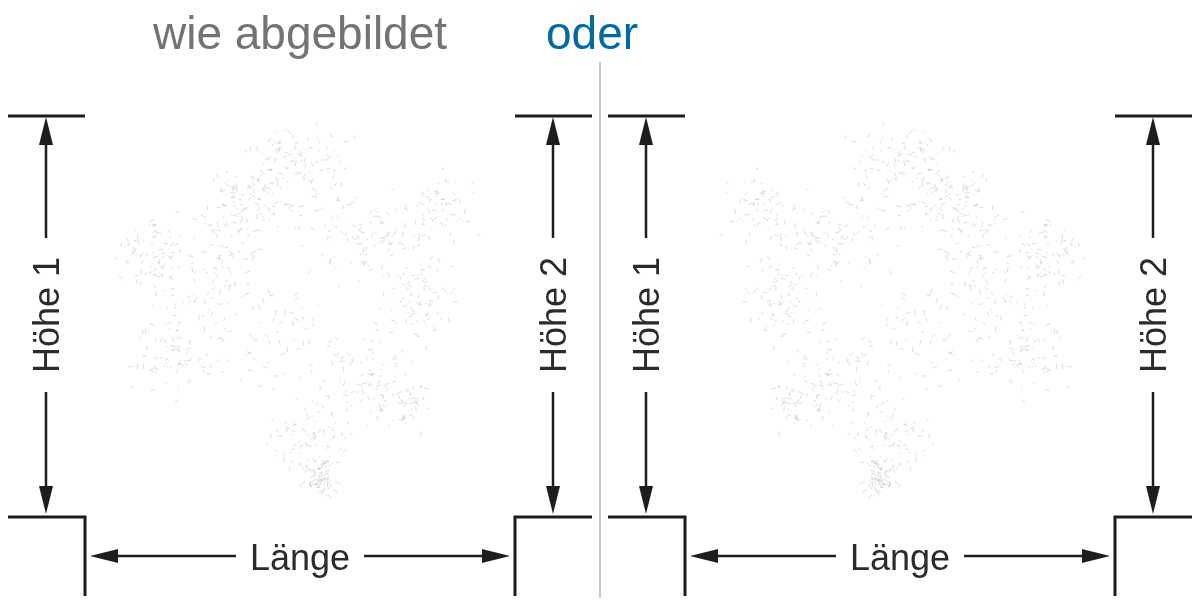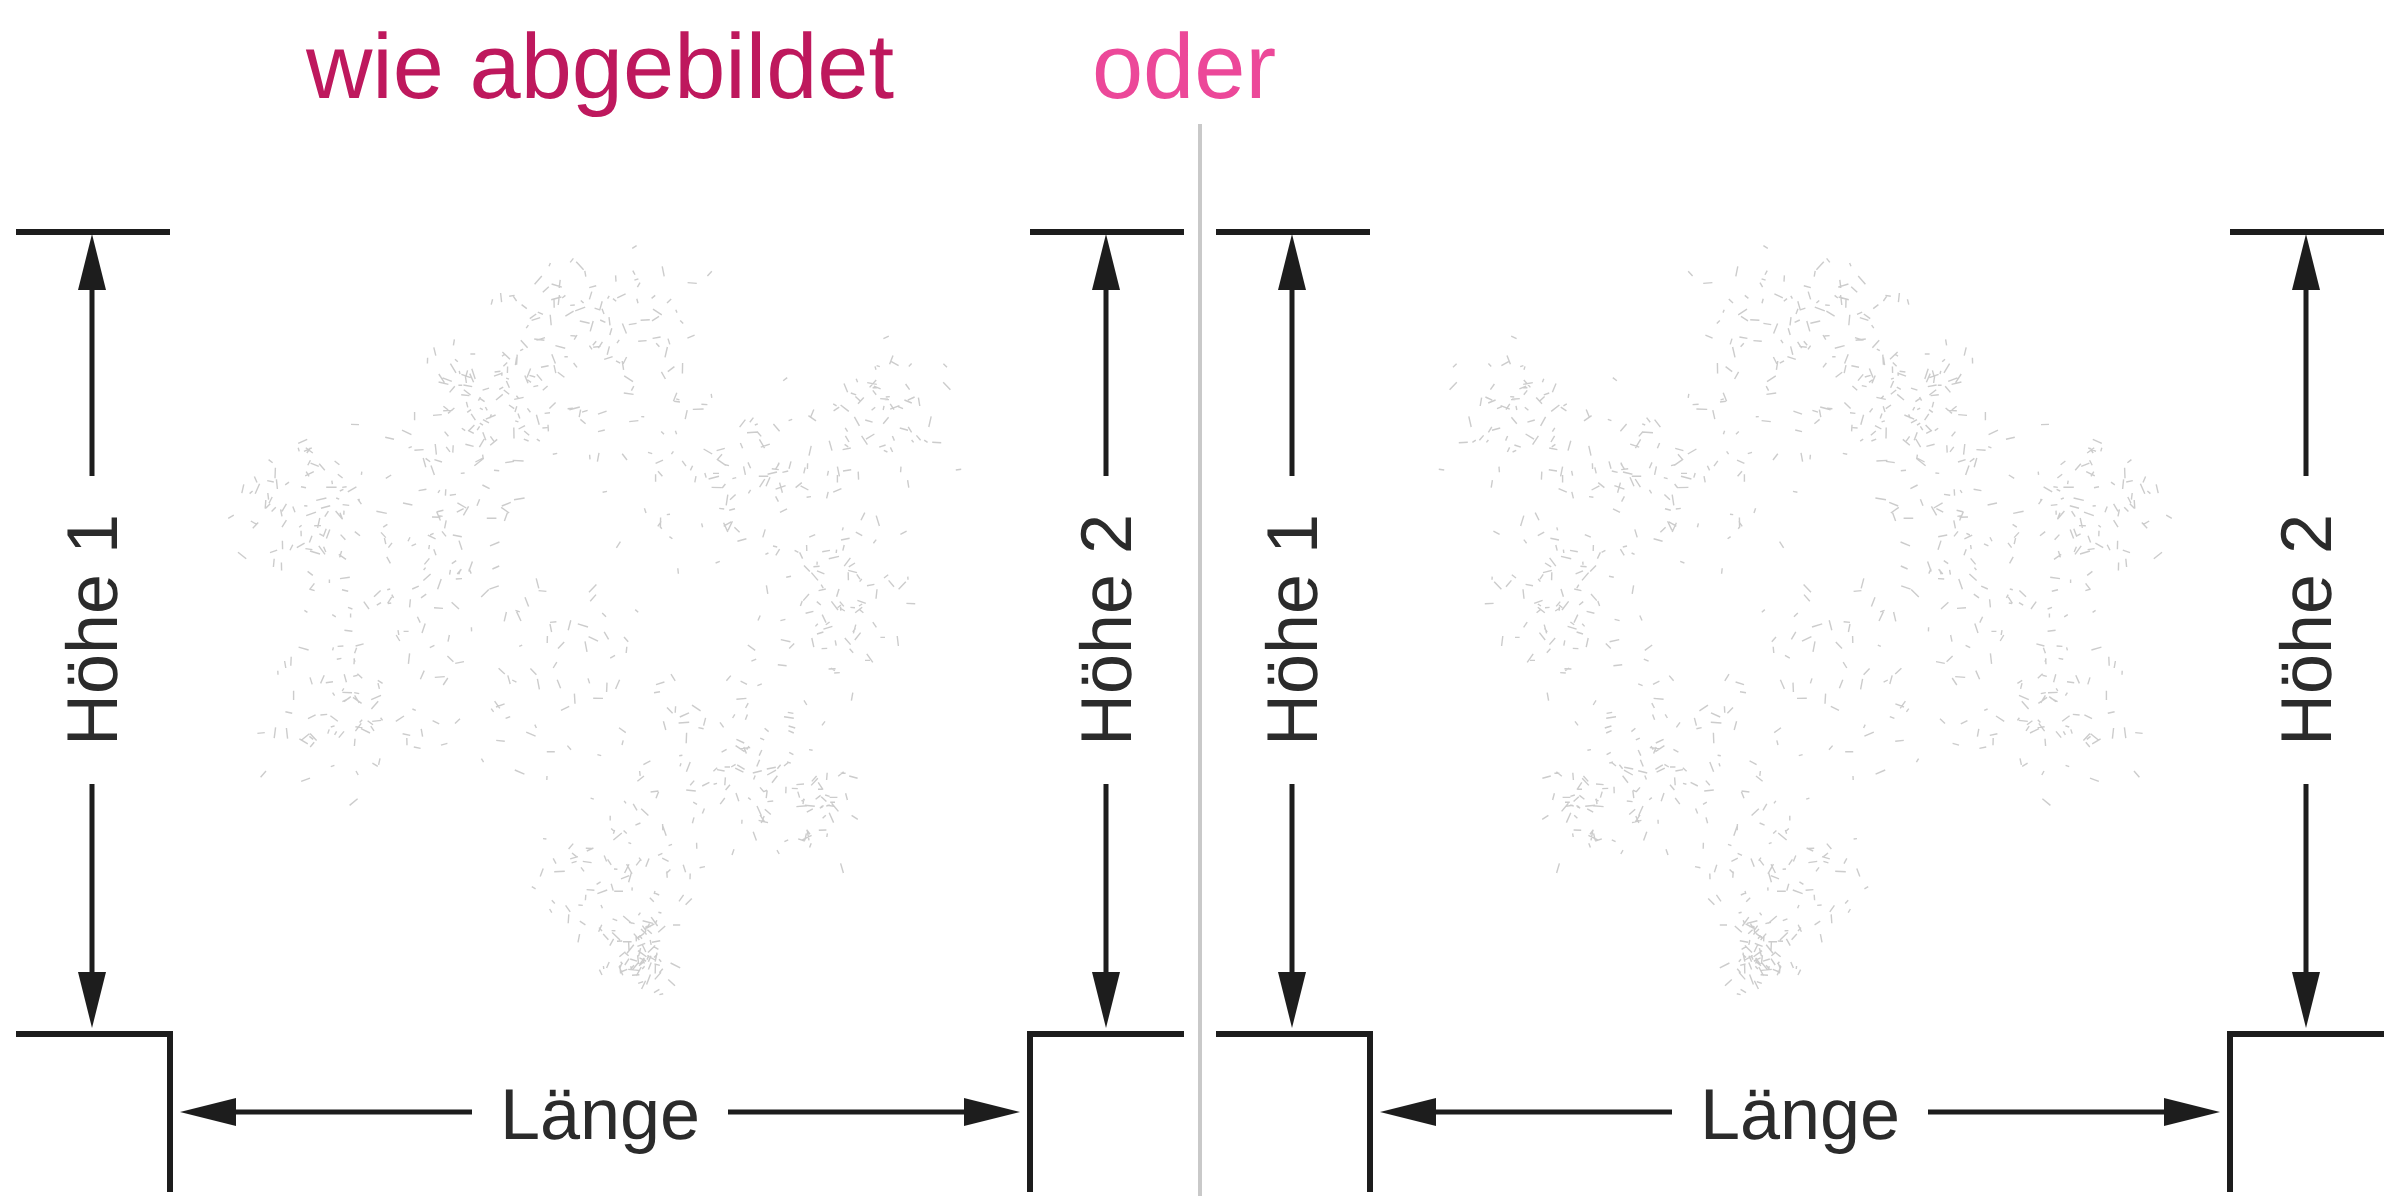--- a/index.html
+++ b/index.html
@@ -1,36 +1,36 @@
 <!DOCTYPE html>
 <html><head>
 <meta charset="utf-8">
 <style>
   html,body{margin:0;padding:0;background:#fff;}
   .stage{position:relative;width:1200px;height:600px;background:#ffffff;overflow:hidden;
          font-family:"Liberation Sans",sans-serif;}
   .ht{position:absolute;top:8px;transform:translateX(-50%);font-size:46px;line-height:1.1;
-      color:#be185d;white-space:nowrap;}
+      color:#737373;white-space:nowrap;}
   .divider{position:absolute;left:599px;top:62px;width:2px;height:536px;background:#c9c9c9;}
   .panel{position:absolute;top:0;width:600px;height:600px;}
   .panel svg{display:block;}
   .tick{stroke:#1d1d1d;stroke-width:3;}
   .dim{stroke:#1d1d1d;stroke-width:2.5;}
   .corner{fill:none;stroke:#1d1d1d;stroke-width:3;}
   .ah{fill:#1d1d1d;stroke:none;}
   .mask{fill:#ffffff;stroke:none;}
   .label{font-family:"Liberation Sans",sans-serif;font-size:36px;fill:#2b2b2b;}
 </style>
 </head>
 <body>
 
 <div class="stage">
 
   <div class="ht" style="left:300px">wie abgebildet</div>
-  <div class="ht" style="left: 592px; color: #ec4899;">oder</div>
+  <div class="ht" style="left: 592px; color: #0369a1;">oder</div>
 
   <div class="divider"></div>
 
   <div class="panel" style="left:0">
     <svg width="600" height="600" viewBox="0 0 600 600">
       <g class="tree">
           <path d="M225.8,301.1l3.7,3.4M415.8,401.6l3.4,4.1M244.8,209.1l0.9,-1.9M301.0,487.5l-1.3,-2.7M170.0,256.4l1.2,3.1M247.0,235.1l2.6,0.3M377.6,387.8l-0.8,1.9M410.6,398.4l2.6,2.4M217.2,237.5l-1.7,-4.7M328.8,463.0l-3.2,-4.4M163.9,366.8l0.7,-2.1M179.6,346.8l-2.5,-0.5M156.1,342.2l-1.1,-3.5M135.0,276.3l3.6,-1.2M212.9,233.6l-1.3,-4.6M339.6,377.9l1.6,-0.3M153.7,253.0l-1.6,-0.1M337.5,492.9l-3.4,-3.2M293.8,205.2l-2.8,0.9M134.3,229.8l2.0,1.6M294.8,341.7l-0.8,-2.5M263.7,204.2l1.5,1.9M218.0,277.6l-1.1,-3.0M376.4,386.5l4.5,-1.1M230.7,187.2l4.6,1.6M299.0,320.6l-4.7,-2.3M404.5,227.8l1.1,-4.9M245.1,222.6l3.5,-2.9M303.8,429.7l1.8,2.7M224.9,247.6l3.1,-0.4M404.5,297.0l-2.9,3.3M373.7,357.3l-1.0,2.6M232.7,222.1l4.1,1.1M204.0,270.6l1.0,-2.0M252.4,370.6l-4.3,-0.4M365.0,249.9l2.8,-2.7M331.7,360.6l1.2,4.4M272.5,168.8l-4.3,1.4M192.6,218.6l4.4,1.0M362.7,388.7l-0.3,3.9M363.1,252.7l0.8,-5.4M299.9,154.9l-2.6,-0.8M389.6,427.0l-1.1,-1.9M323.0,480.7l-1.6,-1.4M351.3,263.6l-0.5,-1.9M343.6,205.1l-1.0,4.5M382.6,264.7l-1.2,4.0M154.7,366.9l-3.9,3.1M195.9,298.4l-2.1,3.3M190.5,301.3l-2.1,1.3M302.7,161.2l-2.6,-1.2M327.8,237.1l-0.0,3.8M233.1,254.0l-4.4,-2.6M215.1,230.9l-2.3,-1.7M335.2,434.8l-2.1,2.0M391.2,236.2l2.9,-0.7M291.8,134.9l-3.7,-4.0M418.7,241.2l0.0,-3.7M265.2,334.3l3.0,3.1M233.2,191.5l-0.5,-3.3M410.8,324.3l2.8,-0.1M262.1,215.5l2.5,2.1M276.6,334.0l1.8,-2.9M320.6,483.5l-2.4,4.4M313.3,432.1l2.7,4.8M375.3,244.9l-1.1,1.8M431.1,303.6l-3.5,2.8M351.1,393.0l3.6,-1.8M275.2,131.5l-0.7,1.6M171.2,350.8l3.5,-1.7M329.9,482.7l-2.7,-0.8M280.7,148.5l-5.1,1.4M269.7,344.7l-1.0,-5.3M424.5,221.0l-1.8,-3.1M220.9,207.3l-4.4,0.4M128.7,366.7l3.7,-0.4M390.0,256.2l3.5,-1.8M281.1,149.0l1.6,-1.3M291.4,430.7l4.4,0.6M319.2,139.4l-2.0,0.7M204.8,303.7l0.4,-4.1M294.5,296.1l3.7,-3.8M346.2,411.6l0.8,-2.9M312.9,366.3l-3.4,-2.4M340.0,383.2l0.5,-1.6M444.5,199.8l-2.1,0.0M362.3,383.5l2.7,-0.0M219.4,187.0l2.8,4.3M424.2,290.1l-0.1,-4.0M380.0,393.7l2.0,2.3M384.1,238.1l-4.7,0.0M453.3,265.6l-3.1,1.6M409.3,295.3l3.6,-0.8M389.5,231.9l-1.9,2.9M318.3,122.8l-2.2,1.4M333.5,151.5l2.1,-2.0M190.3,358.9l1.0,1.3M399.8,398.8l-0.9,-3.0M217.2,322.7l-2.3,1.1M136.9,241.0l-3.3,-0.7M317.5,137.4l-1.1,-2.1M153.1,235.8l1.4,2.4M180.8,351.7l-4.3,-3.0M221.3,188.9l4.6,1.8M376.7,208.8l-1.8,2.3M442.8,222.5l-3.2,1.1M234.5,284.3l1.1,2.5M280.5,355.2l4.1,-2.0M190.6,360.2l-4.5,0.5M387.9,383.6l-4.5,0.9M248.0,200.0l3.4,-2.8M323.7,464.9l2.2,2.0M144.5,241.1l-1.9,1.3M252.6,231.3l4.4,-0.6M369.8,266.1l-2.6,-2.5M320.6,404.4l3.6,3.4M153.8,285.7l2.6,2.0M330.6,480.9l-1.1,-1.3M298.1,142.9l-3.5,0.9M304.7,173.2l-1.1,4.2M380.9,341.9l-2.2,0.9M189.1,350.6l-3.4,3.9M255.0,179.6l-3.8,-3.6M298.7,230.8l0.8,-4.4M155.0,275.5l5.0,1.5M236.8,191.1l-1.9,-4.3M307.7,465.4l-1.9,-0.1M373.5,342.2l-3.2,-1.6M253.1,189.1l1.4,0.5M320.4,429.7l-2.3,3.0M427.2,208.4l2.5,4.5M208.0,271.9l-2.2,1.0M301.1,306.5l1.9,1.9M236.1,193.3l-4.4,-0.8M273.6,321.5l0.1,-3.5M301.2,454.1l-0.7,-1.6M336.0,422.2l-1.7,0.6M277.0,182.6l0.9,4.0M322.7,466.2l0.4,-3.1M138.2,239.7l0.5,4.8M218.2,227.3l-0.6,-5.3M141.0,263.6l2.2,-3.5M253.8,183.2l-0.1,3.3M159.4,272.9l3.1,4.3M389.6,231.3l-0.8,1.6M425.8,407.7l3.1,2.0M245.2,218.2l1.7,2.4M294.7,149.7l1.2,-3.9M287.6,155.4l5.0,-1.8M449.7,202.8l-4.6,1.8M308.7,434.6l-1.7,-0.1M365.4,337.8l-2.2,2.6M173.2,341.1l-1.1,-4.0M394.3,210.3l1.8,-0.6M159.9,259.0l-1.1,4.9M351.8,224.5l4.3,2.5M303.6,445.0l-4.9,1.8M395.5,230.7l-1.0,3.7M442.0,289.0l2.1,-1.6M295.1,165.7l1.5,-5.2M163.2,249.0l-5.1,1.2M420.0,304.0l2.4,1.5M314.5,475.1l-0.2,-4.2M298.1,170.6l-1.7,2.0M274.0,212.4l0.2,3.3M319.0,468.3l1.6,0.1M241.5,229.0l-3.8,2.0M250.3,146.5l0.5,4.6M142.9,334.0l-0.6,-3.5M176.9,329.2l0.6,1.7M313.3,178.5l-1.7,3.4M192.2,269.0l0.7,3.1M325.1,470.0l0.5,2.4M326.3,169.2l4.0,-0.7M441.6,205.0l0.4,-2.1M449.1,203.3l2.4,1.0M168.1,249.0l1.5,0.6M349.8,433.9l2.7,-0.6M321.3,460.4l5.2,1.3M162.4,235.1l-2.8,-3.2M402.0,392.0l-3.8,0.3M314.4,162.3l3.9,-0.6M369.4,400.6l-1.4,-4.1M314.1,320.9l-2.1,-2.4M422.8,386.6l-2.5,0.0M379.8,379.9l-1.4,3.3M347.1,390.3l-2.0,2.3M410.6,292.3l1.0,1.8M221.0,231.0l-3.8,-1.2M270.1,158.8l-4.3,1.4M258.3,150.5l-1.6,-2.3M371.3,224.1l-1.1,-2.6M430.3,316.3l-2.9,3.7M177.4,265.8l2.6,2.1M411.0,362.7l1.5,-2.0M166.1,307.3l1.8,1.1M180.9,235.8l-0.2,1.6M141.2,270.4l0.1,4.2M231.7,257.7l2.6,-4.5M221.6,342.5l2.3,-3.5M153.4,226.5l1.8,-2.5M171.7,323.0l-2.9,0.2M350.7,202.1l3.0,0.2M333.1,417.9l-1.8,-5.1M447.2,220.3l-1.0,-2.3M283.8,204.4l2.7,-0.3M269.1,192.8l-2.4,0.5M444.3,290.2l2.7,3.2M217.8,269.4l-3.9,-1.8M175.3,308.8l-0.0,-2.1M193.4,256.7l-5.2,-1.1M436.4,331.2l-3.0,-4.3M292.7,462.4l-2.8,-1.8M328.0,342.3l4.2,-1.3M383.5,395.1l-1.5,0.7M246.8,355.9l-1.2,-1.6M275.8,316.0l-0.8,-4.0M292.7,450.1l0.2,-2.7M351.2,406.7l1.0,-2.5M362.4,399.0l-2.3,3.1M368.7,270.6l4.5,-1.2M463.8,221.2l-1.7,-1.1M321.6,480.1l0.6,1.7M178.0,385.5l1.1,2.0M146.4,253.2l1.1,2.9M296.6,349.1l4.9,0.1M289.0,471.2l0.8,-4.1M237.2,212.5l-2.8,2.9M399.8,276.2l1.5,3.1M156.2,274.8l-3.5,-0.5M264.7,187.7l2.9,0.8M149.1,221.7l4.5,-2.0M261.8,198.7l-4.7,1.0M231.9,194.9l3.4,2.6M327.1,446.4l2.5,1.1M269.3,295.3l3.9,0.4M326.7,473.2l2.5,1.5M340.1,160.2l1.5,1.5M225.0,225.9l-1.9,-2.5M116.9,257.6l-2.8,1.6M419.5,294.5l-1.2,3.9M301.3,246.1l2.2,-0.4M223.7,371.7l-3.2,0.9M227.5,361.8l2.5,-2.4M383.0,243.1l2.0,-4.5M404.5,420.2l-0.9,-5.0M441.7,169.3l2.7,-1.2M253.9,337.7l1.2,4.3M292.5,320.7l1.0,5.2M287.4,152.5l-2.3,0.2M180.7,252.1l-1.8,-2.5M403.5,402.9l-5.3,0.4M319.2,210.3l-4.6,0.5M233.8,185.2l-0.8,2.8M383.6,395.2l-0.5,3.9M410.4,403.5l1.4,-0.7M132.7,254.3l2.4,-2.4M392.9,396.6l0.1,-3.2M312.7,475.9l-3.0,2.5M230.6,197.4l4.1,0.4M460.3,220.1l-2.1,-2.4M207.3,210.1l0.0,-4.1M204.3,223.9l1.6,-0.6M262.5,298.6l1.8,4.6M185.4,363.1l1.6,2.3M152.6,237.9l4.3,-2.1M127.6,246.9l2.2,-5.0M362.5,232.4l2.0,0.4M244.5,211.4l-3.0,-1.6M224.0,320.8l0.7,-3.3M411.1,275.9l3.9,-0.7M406.9,323.6l-1.0,-4.6M471.7,181.9l1.8,1.7M412.2,286.9l-3.7,-1.5M149.1,223.9l0.5,1.8M172.0,365.7l-2.6,3.1M255.1,358.3l-2.3,0.9M225.2,284.9l-0.4,2.4M146.8,345.4l0.0,4.6M282.1,321.0l-3.1,3.3M380.6,411.5l1.5,-3.5M334.3,430.7l-3.2,-1.6M414.3,334.5l3.5,-0.1M247.0,188.1l3.8,-1.4M320.5,464.5l2.8,2.8M279.7,147.5l-0.6,5.0M375.7,330.6l2.4,-1.0M253.6,181.3l-1.9,1.8M279.6,144.0l0.5,-4.1M295.0,229.7l-0.2,-2.3M305.6,414.3l1.7,1.6M379.6,377.8l1.3,-2.8M440.1,199.3l3.9,0.3M277.4,375.9l-4.0,-0.0M309.9,482.6l0.4,4.1M159.4,233.2l-4.1,-1.6M252.3,351.9l-4.3,1.6M420.4,305.4l-0.1,-2.0M419.0,305.0l-3.3,-4.3M227.5,179.6l1.4,1.3M291.4,452.7l-2.2,-0.2M359.5,236.7l-3.0,-0.0M216.8,266.7l-1.7,0.8M123.1,279.4l-4.1,-3.3M215.3,287.0l-3.6,3.2M239.7,223.6l2.4,-4.1M408.5,282.4l0.1,-1.6M379.7,219.7l2.6,4.4M171.7,244.7l-1.8,0.8M138.9,335.4l0.1,2.0M172.0,255.3l-0.1,2.1M278.6,226.7l-2.2,0.4M313.4,323.4l-0.3,3.1M436.3,193.9l2.1,-0.0M413.7,402.6l3.4,0.6M168.9,360.6l-3.7,-2.7M358.4,229.6l4.5,3.1M270.9,138.0l-3.6,4.1M282.2,188.6l-3.3,-2.5M337.6,356.4l0.2,-3.3M303.3,430.7l-1.2,-3.0M353.1,238.8l-0.7,-2.3M230.4,236.7l1.9,-0.2M156.6,369.7l-1.9,-1.5M327.6,472.8l-3.6,3.4M168.4,329.6l2.3,-0.4M425.6,234.9l-4.1,0.6M137.7,233.9l-0.2,5.2M134.5,251.6l1.6,-3.1M140.3,254.7l0.7,3.5M219.3,191.0l4.9,1.2M177.3,347.7l2.3,3.7M232.0,330.8l-4.4,0.9M150.6,390.7l4.4,-1.6M155.2,230.1l-1.3,2.5M378.9,211.9l-1.5,0.6M126.4,264.1l2.7,-2.9M231.1,192.6l-1.9,-0.0M260.5,310.5l-2.2,-4.7M212.8,283.8l-1.0,1.2M392.7,309.7l-2.5,0.6M391.6,190.4l2.0,-1.6M196.8,298.9l-0.9,-1.6M183.8,360.4l2.7,2.0M320.3,474.1l-1.0,4.0M172.7,269.9l-2.4,-2.6M425.2,303.7l2.3,0.2M426.4,316.0l1.4,-1.9M323.9,463.8l0.8,-2.0M327.6,480.0l-4.0,-2.2M319.1,170.6l4.2,-0.3M379.3,410.2l4.7,1.1M233.6,206.2l1.9,-1.4M322.9,433.4l1.6,-4.1M128.5,262.3l-3.1,-1.8M371.8,233.2l0.9,4.2M287.8,168.0l-2.6,-0.2M336.5,462.5l3.6,-0.0M393.9,356.2l2.8,0.5M177.0,332.1l0.2,-2.9M235.8,315.7l-0.1,-2.1M403.4,406.1l3.0,-1.7M317.3,461.8l-2.8,-0.7M262.2,387.1l-4.8,-2.1M337.9,154.9l0.6,1.4M293.4,425.5l3.3,-1.5M328.4,460.1l-0.7,1.8M310.8,481.9l-0.8,2.0M430.5,260.1l1.9,-3.8M433.7,222.3l-2.9,-4.4M367.8,372.8l4.5,3.0M263.1,366.1l4.7,2.0M416.8,205.4l2.8,-1.8M422.4,319.0l2.9,3.3M256.3,230.2l5.5,0.3M190.5,266.2l2.4,2.6M294.0,313.5l-5.1,-1.6M318.8,477.6l0.5,4.3M403.2,416.7l-0.8,3.5M263.4,154.3l-2.6,-2.0M454.4,183.2l1.4,-1.4M412.6,397.5l2.2,0.7M341.1,230.4l1.9,2.7M411.7,314.6l4.5,-1.4M382.3,364.1l2.0,1.7M323.2,478.4l-4.2,-3.1M239.9,211.6l1.6,1.0M418.7,398.7l-3.9,0.0M306.7,420.0l4.2,-3.5M239.9,204.1l1.5,0.7M169.4,277.2l3.6,2.5M324.2,480.9l1.3,-3.0M254.6,256.5l-4.0,-2.8M307.3,415.0l-0.6,1.9M332.5,178.7l1.2,-5.2M403.3,272.5l0.1,3.0M454.8,194.8l-2.0,-2.8M251.6,193.6l-2.0,1.1M164.2,255.6l-1.8,2.7M429.4,304.5l2.3,1.9M259.6,323.2l1.5,-0.6M284.1,315.1l1.3,-5.0M419.7,238.2l-1.0,-4.9M133.0,385.5l-2.7,3.1M386.0,391.4l2.7,-3.5M395.2,320.9l-4.8,-1.1M313.0,401.7l-0.9,-1.3M264.0,191.6l-1.6,-3.8M389.2,250.8l-1.4,-2.6M321.6,490.8l-2.5,0.9M401.9,399.3l-0.4,2.8M427.9,312.3l-1.2,4.4M427.7,198.3l2.3,2.1M295.3,399.1l1.6,0.5M330.0,345.9l-3.0,0.5M293.3,444.8l3.9,0.3M176.0,346.4l-4.8,-0.2M323.3,463.1l2.1,0.2M164.7,289.7l0.0,1.8M366.2,260.6l-2.2,4.6M259.9,209.3l-0.9,-2.6M325.6,481.3l-1.4,3.5M342.8,436.1l-1.2,-3.7M247.8,207.5l-4.9,2.1M301.9,484.5l-0.2,-1.5M338.3,217.1l-0.6,-1.7M409.8,283.1l-3.1,0.3M224.2,218.1l-1.9,-2.3M337.1,200.6l2.9,0.4M442.5,318.7l-2.3,-0.0M211.3,368.3l-0.7,-3.9M425.4,224.0l-4.1,0.8M408.3,388.0l-2.4,2.7M289.6,208.6l0.7,-3.8M379.8,243.6l2.6,-4.1M268.1,157.0l-3.2,2.3M346.6,401.1l1.9,1.1M227.2,169.7l-0.5,3.0M413.4,418.5l0.3,-1.8M409.1,391.2l2.4,3.6M241.3,227.3l0.4,2.4M238.5,252.9l1.3,-3.3M437.2,292.2l-3.7,0.7M335.7,227.1l1.0,-1.4M264.3,220.5l-2.4,-0.9M368.2,349.6l5.0,-0.4M241.8,381.1l-1.1,-1.8M163.6,357.2l-3.4,0.3M269.4,294.2l-1.3,-5.0M330.5,486.2l-3.1,3.5M420.5,302.5l-1.7,1.4M371.7,386.1l-4.1,-2.0M405.3,208.6l1.6,-3.9M173.3,243.4l-2.2,0.3M306.6,445.3l-1.0,-3.4M325.8,149.2l1.8,-1.5M209.4,293.1l-3.3,1.4M157.2,291.7l-2.4,3.1M363.3,374.7l-2.5,1.4M439.7,263.0l-1.6,-5.2M375.3,234.1l-1.3,-2.9M286.8,155.6l-4.1,2.5M394.6,376.2l2.1,1.1M166.3,325.2l0.4,-1.5M269.6,212.4l-1.4,-5.0M318.7,390.6l3.3,-2.6M306.8,469.4l-1.9,3.4M178.3,323.9l-1.0,2.7M416.6,201.9l1.7,1.0M301.0,154.4l1.0,2.6M178.2,243.4l-4.3,2.5M389.8,241.3l1.4,5.1M331.4,415.1l-0.1,-3.1M370.9,411.9l0.1,-2.0M414.9,402.5l-1.8,0.6M257.0,219.2l-0.1,-5.5M231.8,254.3l-3.4,1.8M394.1,419.9l-1.9,0.9M284.1,461.6l0.3,-4.4M325.2,380.4l-3.5,1.9M304.9,167.5l1.0,-3.4M137.9,253.6l-2.1,2.1M331.5,230.1l-3.7,1.6M311.1,226.9l2.4,3.1M141.0,255.7l2.2,-3.8M383.7,400.8l2.9,-0.3M327.6,480.8l0.9,-4.5M275.6,162.6l-0.5,-5.2M325.3,396.0l3.9,-0.5M421.8,385.9l-2.7,2.2M244.5,194.1l-3.2,1.0M237.2,232.9l4.1,-3.3M437.5,183.2l0.5,1.7M221.3,258.2l-2.0,-0.4M320.2,456.3l-1.0,1.3M213.8,178.9l-0.1,2.8M402.4,402.6l5.0,0.5M314.3,441.1l1.5,-5.1M421.9,303.2l-2.0,-2.4M203.4,369.0l0.1,3.6M277.7,172.8l4.9,1.3M316.0,445.3l0.1,-1.6M202.0,358.0l-4.1,2.7M250.9,187.9l0.1,-1.7M230.0,187.0l-0.4,-1.6M292.8,211.9l-2.6,-2.2M449.3,294.6l3.6,-3.7M153.1,257.8l4.9,-1.7M386.7,212.0l3.1,3.6M159.7,266.9l1.7,0.9M424.8,324.4l1.8,2.0M314.3,477.9l-1.7,-1.4M170.8,275.5l-1.0,3.2M360.0,361.2l1.8,2.5M436.7,271.6l1.4,-1.8M284.7,204.9l5.2,-1.4M298.7,377.3l1.9,0.5M434.8,193.7l3.3,-3.7M411.7,316.0l-3.2,1.0M450.3,236.1l0.2,-2.8M205.7,217.3l-4.7,-2.2M239.2,200.3l1.0,-1.8M174.1,295.6l-3.1,-0.7M241.4,216.1l1.5,4.0M230.7,284.6l-2.1,2.4M181.1,359.9l-1.3,1.3M366.3,359.0l1.1,-1.8M413.3,249.2l0.8,-3.3M218.8,294.6l1.8,-5.1M153.0,243.9l-2.5,-0.5M327.1,447.0l0.4,-1.5M126.3,245.5l-1.5,1.3M263.1,164.1l1.1,-1.5M263.7,189.9l1.8,1.3M331.2,426.7l-2.2,1.0M415.1,401.1l2.4,0.0M432.9,301.7l-4.2,-1.5M431.1,267.8l-3.2,-1.7M419.5,278.2l-5.1,1.2M244.7,294.6l4.7,-1.7M374.5,373.0l-1.1,1.8M303.3,346.0l0.2,-4.7M257.3,147.7l-2.7,0.4M301.0,465.5l-1.5,-1.7M422.8,396.6l0.9,3.4M253.2,190.5l1.5,3.4M355.9,198.9l-0.3,-2.0M318.7,473.2l3.9,-1.5M303.3,205.6l-4.3,1.5M210.2,339.6l1.9,-4.3M394.3,363.0l3.3,1.0M314.2,421.3l1.4,0.5M361.0,227.1l-2.2,2.6M323.0,480.4l-3.3,-1.5M380.7,407.9l-2.2,-4.9M168.9,237.1l2.4,1.9M319.7,467.7l1.3,1.7M224.1,205.0l-2.4,-1.9M167.8,255.5l3.5,4.1M415.4,334.0l2.0,1.4M201.3,366.9l3.8,0.8M318.5,480.6l-3.4,-1.1M277.8,201.2l-3.1,3.0M365.6,383.5l2.2,-1.3M167.3,230.5l2.4,1.9M383.8,237.1l4.7,-1.1M373.5,216.4l5.4,-0.4M252.3,177.1l-1.3,1.0M199.9,320.5l-1.8,-3.0M145.4,332.9l0.2,-4.5M386.5,273.0l2.1,0.5M429.3,239.8l-0.2,-4.0M194.2,273.8l1.8,-2.4M178.8,337.6l-2.2,0.6M154.7,271.3l1.3,-3.4M160.3,341.7l1.8,-4.1M285.8,431.4l2.5,-0.7M286.6,421.8l-2.3,2.7M446.3,226.0l-1.1,-2.3M449.9,214.0l4.1,1.1M305.0,162.7l-0.5,-4.1M235.6,206.9l2.1,3.2M308.0,140.8l-0.2,-3.1M165.4,383.3l1.8,-0.6M424.8,269.1l-4.3,0.9M300.3,440.9l-2.0,1.3M243.4,259.1l4.8,-0.0M409.0,290.2l-3.3,-3.9M277.1,153.9l-0.1,-4.2M172.2,315.1l4.0,0.5M428.1,189.4l0.7,1.7M438.2,313.7l-1.8,-2.6M317.6,304.8l1.5,1.3M322.9,476.0l-1.9,-4.0M242.3,200.8l-2.2,-1.5M154.7,294.5l2.6,0.8M382.4,404.6l3.0,2.7M150.6,268.1l-0.1,-2.7M437.2,217.0l-4.2,2.6M337.6,340.4l-2.1,-3.3M274.4,143.4l-3.0,2.7M290.5,433.7l1.5,2.0M300.3,173.2l-3.7,0.4M224.8,196.2l2.6,-3.1M332.1,138.2l-1.0,-5.0M465.6,208.2l-1.2,5.3M344.6,361.1l-5.3,0.4M438.5,294.6l-0.5,4.8M320.2,411.5l-2.5,1.1M329.7,497.3l1.9,-0.4M250.9,253.0l4.5,-1.8M199.0,315.1l0.4,2.4M236.2,280.7l-1.8,5.0M313.5,476.6l3.4,-4.2M362.3,385.5l-3.8,-0.7M393.5,381.0l1.9,0.6M218.6,255.9l3.1,-0.8M349.2,363.8l2.6,0.6M382.4,411.1l-2.4,-3.7M322.8,490.4l-2.0,4.1M154.3,325.0l-5.0,-1.4M176.2,304.5l-2.2,-0.8M403.8,231.6l-0.1,2.9M413.0,311.3l-1.9,-4.0M361.8,263.1l3.8,-2.2M455.8,220.0l1.0,1.2M315.3,483.1l0.6,1.6M207.2,225.1l4.6,-0.3M187.0,298.4l3.3,-3.2M273.7,213.8l-2.5,0.2M155.1,373.5l2.0,-2.4M189.3,382.4l0.7,-3.2M163.1,243.6l5.2,0.0M404.9,285.8l-2.9,-3.1M273.4,390.0l0.1,-2.0M304.6,147.9l-0.8,1.4M422.0,191.8l1.8,4.3M221.5,304.2l-4.5,-0.3M309.5,483.1l1.9,4.5M328.9,263.2l1.7,-2.5M369.7,374.3l5.4,-0.5M423.8,215.8l-1.2,-1.9M253.7,256.4l-1.5,4.1M181.8,321.9l-4.0,1.1M204.8,326.7l-0.6,5.2M406.3,375.1l-1.8,-0.3M319.8,385.5l0.3,2.4M165.9,240.3l0.3,1.8M316.0,485.2l3.0,-3.7M142.7,355.9l3.4,0.7M192.9,239.2l2.7,-1.7M322.2,254.1l0.8,2.4M301.6,467.0l2.6,2.9M422.1,272.5l-0.7,2.8M185.6,349.8l4.9,-2.1M218.3,255.7l1.9,4.6M413.3,390.0l0.3,-3.6M402.4,420.5l-3.3,-1.1M347.9,395.5l-4.8,-0.5M275.0,311.2l3.2,-0.3M326.5,154.6l4.4,2.8M441.6,211.9l2.7,-3.3M314.5,432.1l-2.2,4.4M177.7,363.4l3.5,0.4M177.2,373.0l0.3,-3.6M477.9,235.0l2.7,-0.4M383.6,387.5l4.4,-2.4M459.9,203.0l-0.7,-4.2M280.3,344.1l-1.7,-4.2M294.8,161.6l-4.9,-1.1M323.3,464.1l3.9,-2.2M161.8,273.4l1.1,2.6M329.5,158.2l-3.5,2.2M457.6,301.9l-4.4,-0.2M294.7,172.8l1.3,1.9M140.8,285.2l-0.1,-4.0M261.6,174.6l-1.5,0.7M228.1,280.3l-2.2,1.5M204.3,315.7l-2.5,-0.0M181.1,339.1l-2.4,-2.2M329.0,235.6l2.2,2.5M321.1,484.5l1.2,-1.4M152.9,223.9l3.5,2.6M372.8,354.0l1.3,-2.4M345.1,381.0l-1.9,4.9M167.3,362.9l-1.9,0.6M436.4,195.2l1.7,2.2M404.6,268.6l3.0,-1.3M457.3,198.5l-3.4,1.6M327.0,496.3l2.7,-1.6M262.3,249.0l-5.3,0.9M414.2,235.4l-0.5,2.4M276.6,429.2l1.4,2.6M311.2,161.8l2.0,4.9M410.4,302.5l-2.0,-1.7M327.0,478.7l1.7,-1.6M240.6,298.5l3.8,-3.7M422.1,283.1l3.1,-4.2M149.7,369.4l4.2,2.5M265.9,443.3l1.9,1.1M411.3,409.1l1.6,-1.5M397.8,243.8l3.1,-2.5M171.3,252.3l3.3,0.4M373.2,376.8l-1.3,-3.3M299.0,215.8l3.4,-0.8M302.1,179.7l4.2,-1.4M359.9,280.7l-2.1,0.8M346.0,352.6l4.3,2.8M212.6,311.8l-1.6,4.7M394.3,381.1l-2.3,1.9M345.2,235.2l1.1,-2.3M291.8,151.5l-1.4,-1.3M233.9,203.7l-0.7,-2.8M174.8,402.7l4.0,-3.3M380.6,218.2l-2.0,-2.3M352.8,358.9l-1.0,3.9M180.5,364.3l4.5,2.2M410.3,397.7l-2.5,1.9M258.2,197.9l1.2,1.5M195.1,294.5l-1.5,0.4M316.9,466.8l2.8,3.2M332.0,217.1l-1.4,-1.4M271.5,157.2l-2.6,-1.1M321.2,462.8l1.6,2.3M133.9,246.5l0.4,3.3M155.9,223.9l-3.9,1.8M397.1,321.8l-2.5,2.4M445.1,201.9l1.9,2.9M444.9,198.3l-2.0,0.2M323.3,492.3l1.9,-5.0M368.1,238.8l-1.9,0.5M466.1,221.1l4.5,0.3M315.8,461.6l-4.2,-3.6M137.8,363.7l-0.7,5.4M329.9,263.1l1.0,1.3M393.3,332.9l-4.4,-0.5M314.5,479.3l-2.1,3.2M287.1,169.8l1.4,-2.3M237.6,189.5l-1.7,-5.1M389.4,234.8l-3.5,-0.4M152.2,305.2l1.5,1.0M395.9,394.2l3.0,0.1M324.9,159.9l-4.6,0.2M210.5,298.9l2.6,-1.8M174.9,288.6l-4.9,0.7M365.0,392.4l-2.2,2.6M235.2,177.0l2.4,0.0M193.4,278.4l1.8,3.3M310.0,470.0l-3.9,-3.8M475.2,194.9l-3.6,-3.8M311.1,470.5l-2.6,0.1M324.0,226.2l2.1,0.6M372.1,371.5l-3.9,-1.8M359.5,238.1l-5.2,1.4M388.7,384.4l1.6,-2.0M407.7,313.2l1.2,-1.3M400.3,242.9l3.9,2.1M361.8,261.4l2.1,4.6M268.4,219.6l1.5,1.0M172.0,350.8l3.4,-2.5M334.9,172.2l-0.9,-2.9M258.4,203.1l-0.9,2.9M271.6,434.2l-1.5,4.1M257.1,204.3l-2.6,-1.8M339.9,358.5l4.6,-2.1M222.4,338.3l-5.0,0.4M301.1,150.6l-1.3,4.6M377.6,325.2l-3.7,-2.7M416.0,225.3l-1.4,-4.9M227.2,204.0l-3.2,2.7M206.9,373.5l3.4,0.7M241.2,242.5l3.6,1.8M454.4,243.8l-0.6,-3.7M157.8,357.4l-3.8,1.9M228.0,186.4l-2.8,-4.6M414.8,311.0l-1.9,1.4M327.7,482.3l-0.1,4.5M152.3,271.6l-3.9,2.2M418.1,276.5l0.2,-1.7M258.2,341.1l-2.1,-1.1M355.9,135.6l-2.2,2.4M311.0,372.5l0.6,-2.3M374.1,398.8l1.3,1.1M345.0,439.6l0.1,-2.9M285.1,131.2l1.6,-2.0M254.6,197.1l-2.7,-2.1M216.0,258.5l4.2,0.1M454.0,289.9l-0.1,-1.6M287.2,346.8l0.3,5.1M277.7,181.7l-1.8,-4.6M425.4,196.5l2.7,0.9M262.5,212.8l-3.2,1.7M188.9,383.2l-2.7,-1.6M249.9,354.2l-2.6,-3.6M307.1,445.6l4.4,-0.0M384.9,222.1l-4.5,1.5M334.7,268.3l1.5,1.1M322.1,208.4l-1.5,-0.1M401.9,236.7l0.7,-3.0M326.9,450.9l-2.0,-2.0M403.4,352.5l-1.4,-2.3M179.5,249.4l0.2,1.6M319.5,428.8l1.2,1.5M161.6,268.4l1.5,-4.0M379.0,310.3l1.1,-2.6M358.5,391.7l-1.7,0.4M253.2,306.0l-1.1,4.7M338.4,196.4l-1.7,4.2M238.6,215.1l1.2,-1.9M188.9,340.2l2.4,1.5M372.3,384.7l-3.7,-2.3M283.7,372.8l1.8,2.1M429.5,303.0l1.6,-1.0M332.7,189.5l-2.0,-3.6M448.6,318.0l0.6,5.0M384.2,276.5l-1.5,0.7M316.5,190.8l-4.4,-2.9M313.4,416.7l-1.6,-1.5M143.2,364.0l0.6,5.3M335.3,481.5l4.8,2.4M416.6,246.1l4.1,-1.8M315.7,195.3l1.2,-2.2M273.8,193.0l-2.4,2.1M401.1,300.5l-0.9,2.5M403.3,414.9l1.7,2.2M422.3,222.2l1.8,1.2M393.1,288.6l2.4,-0.5M189.7,344.4l-0.7,-2.8M219.6,361.9l-3.3,-1.6M249.7,271.0l-4.7,1.9M137.1,279.4l-0.4,4.1M206.2,354.5l1.7,0.7M258.3,178.8l-0.6,3.8M332.6,463.0l-3.5,3.1M121.9,242.2l-1.0,4.4M245.6,152.3l0.7,-2.7M128.5,241.3l-1.3,-3.1M440.3,194.4l-3.4,-1.3M166.3,346.3l1.0,1.5M404.2,207.8l3.8,2.6M358.3,225.3l4.1,-1.1M367.0,424.6l-1.0,2.9M267.4,362.3l0.8,1.7M247.3,186.0l2.9,-0.4M234.0,215.2l2.9,1.5M208.7,308.4l1.4,2.9M427.5,281.5l-3.1,1.9M285.1,455.9l-2.3,-3.2M404.8,423.7l0.8,-2.1M330.1,470.4l-4.1,0.7M219.9,245.1l-0.9,1.3M229.5,270.3l1.5,4.6M308.0,180.4l2.1,1.2M310.3,480.9l1.0,1.1M257.7,305.2l2.2,0.7M337.2,183.3l-3.3,2.5M341.8,447.4l-2.3,3.3M348.4,424.4l-0.1,-3.0M292.9,138.3l-0.5,-2.9M271.5,419.3l1.7,0.2M343.8,141.3l4.6,0.4M272.2,170.1l-5.1,-0.6M217.9,177.8l-1.0,-4.1M333.5,353.7l2.8,2.9M394.2,365.3l2.7,1.2M318.0,467.9l0.2,2.8M265.3,184.3l-1.8,4.5M286.0,426.5l2.2,1.8M331.4,484.4l-1.7,2.0M328.0,399.1l1.3,-3.2M191.6,263.6l2.1,-1.4M231.0,289.3l-3.1,0.2M324.4,477.7l-0.9,2.1M429.0,201.9l2.9,-3.1M171.9,344.2l-0.8,1.3M226.4,226.3l0.2,-3.7M212.2,282.2l2.5,-3.0M322.0,466.7l-3.0,2.3M330.7,456.5l-1.5,-0.4M347.4,241.2l0.6,-3.1M292.9,424.1l2.9,0.1M315.8,470.9l-4.3,0.0M339.2,286.9l-0.3,-2.8M165.1,252.9l-4.6,1.2M304.6,481.0l-1.3,3.0M333.6,438.9l-0.2,-3.2M318.7,143.6l1.3,-2.3M444.8,182.1l1.7,-4.4M306.5,149.3l1.6,1.3M252.4,337.0l-3.1,-2.9M361.1,244.0l1.6,-2.0M428.5,286.3l-4.4,-1.1M421.6,263.7l-0.4,1.5M328.1,171.6l1.6,1.8M405.8,417.7l-4.6,2.2M299.3,465.9l1.6,-3.5M409.0,394.6l2.2,-0.1M232.6,215.3l-1.7,-1.2M288.5,183.7l-1.7,-2.2M342.8,452.4l3.1,-3.2M399.2,276.2l-1.9,-1.0M285.1,429.4l3.9,-1.1M270.5,183.6l3.8,-0.7M275.0,206.4l-2.7,0.3M259.2,210.9l-1.6,-0.5M319.7,487.4l-3.7,0.2M364.6,255.1l2.9,-0.7M184.5,304.5l-2.6,-3.7M419.9,336.3l-2.8,0.2M319.3,485.2l-5.2,-0.5M319.9,482.1l2.3,-3.2M310.5,439.4l4.1,-1.6M223.7,328.0l3.0,2.9M402.4,399.8l-1.7,0.6M372.7,209.8l-2.9,3.8M417.6,320.2l0.5,2.6M402.8,306.6l3.9,-0.9M405.5,248.3l-2.2,0.3M309.6,169.9l-1.1,1.7M305.1,329.1l2.4,-1.4M230.2,284.9l-0.8,2.2M424.4,205.7l-4.1,-3.2M338.1,199.4l1.6,0.5M387.8,244.6l5.0,-1.8M195.6,301.5l-1.7,0.3M307.8,344.5l2.0,-4.6M275.8,142.0l5.1,1.6M319.5,482.8l2.6,-2.1M160.5,262.8l-3.4,0.1M158.3,370.3l-3.3,-3.5M223.1,260.2l-0.8,4.0M376.6,415.9l1.6,4.3M132.6,254.3l0.3,-4.3M430.9,289.5l-1.1,1.3M277.4,451.7l-1.5,-1.6M389.8,274.6l-1.9,3.1M343.3,366.4l-0.2,5.2M258.3,182.3l0.3,-5.0M282.2,178.4l1.7,-0.0M310.2,270.8l-2.0,3.1M150.8,262.6l-1.2,1.0M435.8,205.1l1.8,-1.5M405.6,392.7l3.3,-3.6M392.0,358.4l4.9,0.7M308.6,460.3l-2.3,-0.9M347.3,167.6l-3.6,1.5M341.2,186.8l0.1,-5.3M177.7,365.6l2.9,-3.9M380.1,369.1l2.0,0.8M214.4,274.6l0.3,-2.1M311.9,196.5l4.9,0.7M317.0,482.6l-1.7,1.9M222.7,247.8l0.2,-3.2M413.2,415.0l-3.8,0.1M433.6,191.3l4.8,0.9M312.8,146.9l-4.2,2.0M145.0,275.1l1.4,-2.7M311.1,180.5l0.7,4.4M230.9,268.4l-4.5,-0.9M295.1,300.6l2.9,-3.3M249.6,283.0l-3.4,1.5M409.9,404.1l1.5,-0.8M163.2,269.2l1.7,-4.4M420.3,431.7l1.4,4.8M432.6,210.0l3.7,1.1M438.3,182.8l1.6,0.5M221.6,205.4l4.6,-0.2M449.3,182.8l-3.6,-2.0M346.4,204.7l5.4,-0.2M274.8,454.5l1.1,1.8M335.0,257.1l-1.6,0.2M359.6,254.2l2.5,0.3M302.1,315.9l2.2,3.8M355.8,243.7l5.1,0.1M166.5,340.9l-3.6,0.5M416.8,411.3l-2.2,-4.9M242.7,203.5l0.9,1.7M432.5,330.2l2.5,-0.1M424.6,388.0l4.2,1.1M305.1,410.3l0.0,-2.4M301.2,170.9l-2.0,3.2M383.9,296.9l-0.7,-4.2M221.0,265.7l2.0,2.5M441.9,225.2l1.8,0.8M330.3,258.8l-0.1,5.0M209.3,245.3l3.9,-0.7M263.8,173.9l-3.4,-3.8M319.0,151.6l-0.6,-2.2M167.3,367.4l1.0,-1.7M454.1,213.4l1.7,2.8M316.6,401.9l1.9,3.3M201.5,251.5l4.7,1.0M268.4,187.2l2.6,3.1M313.6,484.7l-3.3,1.3M358.6,383.9l-1.9,1.7M452.2,200.0l3.7,1.5M426.4,346.3l-0.7,4.0M430.0,289.6l-1.6,-2.4M277.1,435.9l5.3,-0.3M175.5,212.2l4.0,0.1" fill="none" stroke="#9a9a9a" stroke-width="0.7" opacity="0.5"></path>
         </g>
 
       <g>

